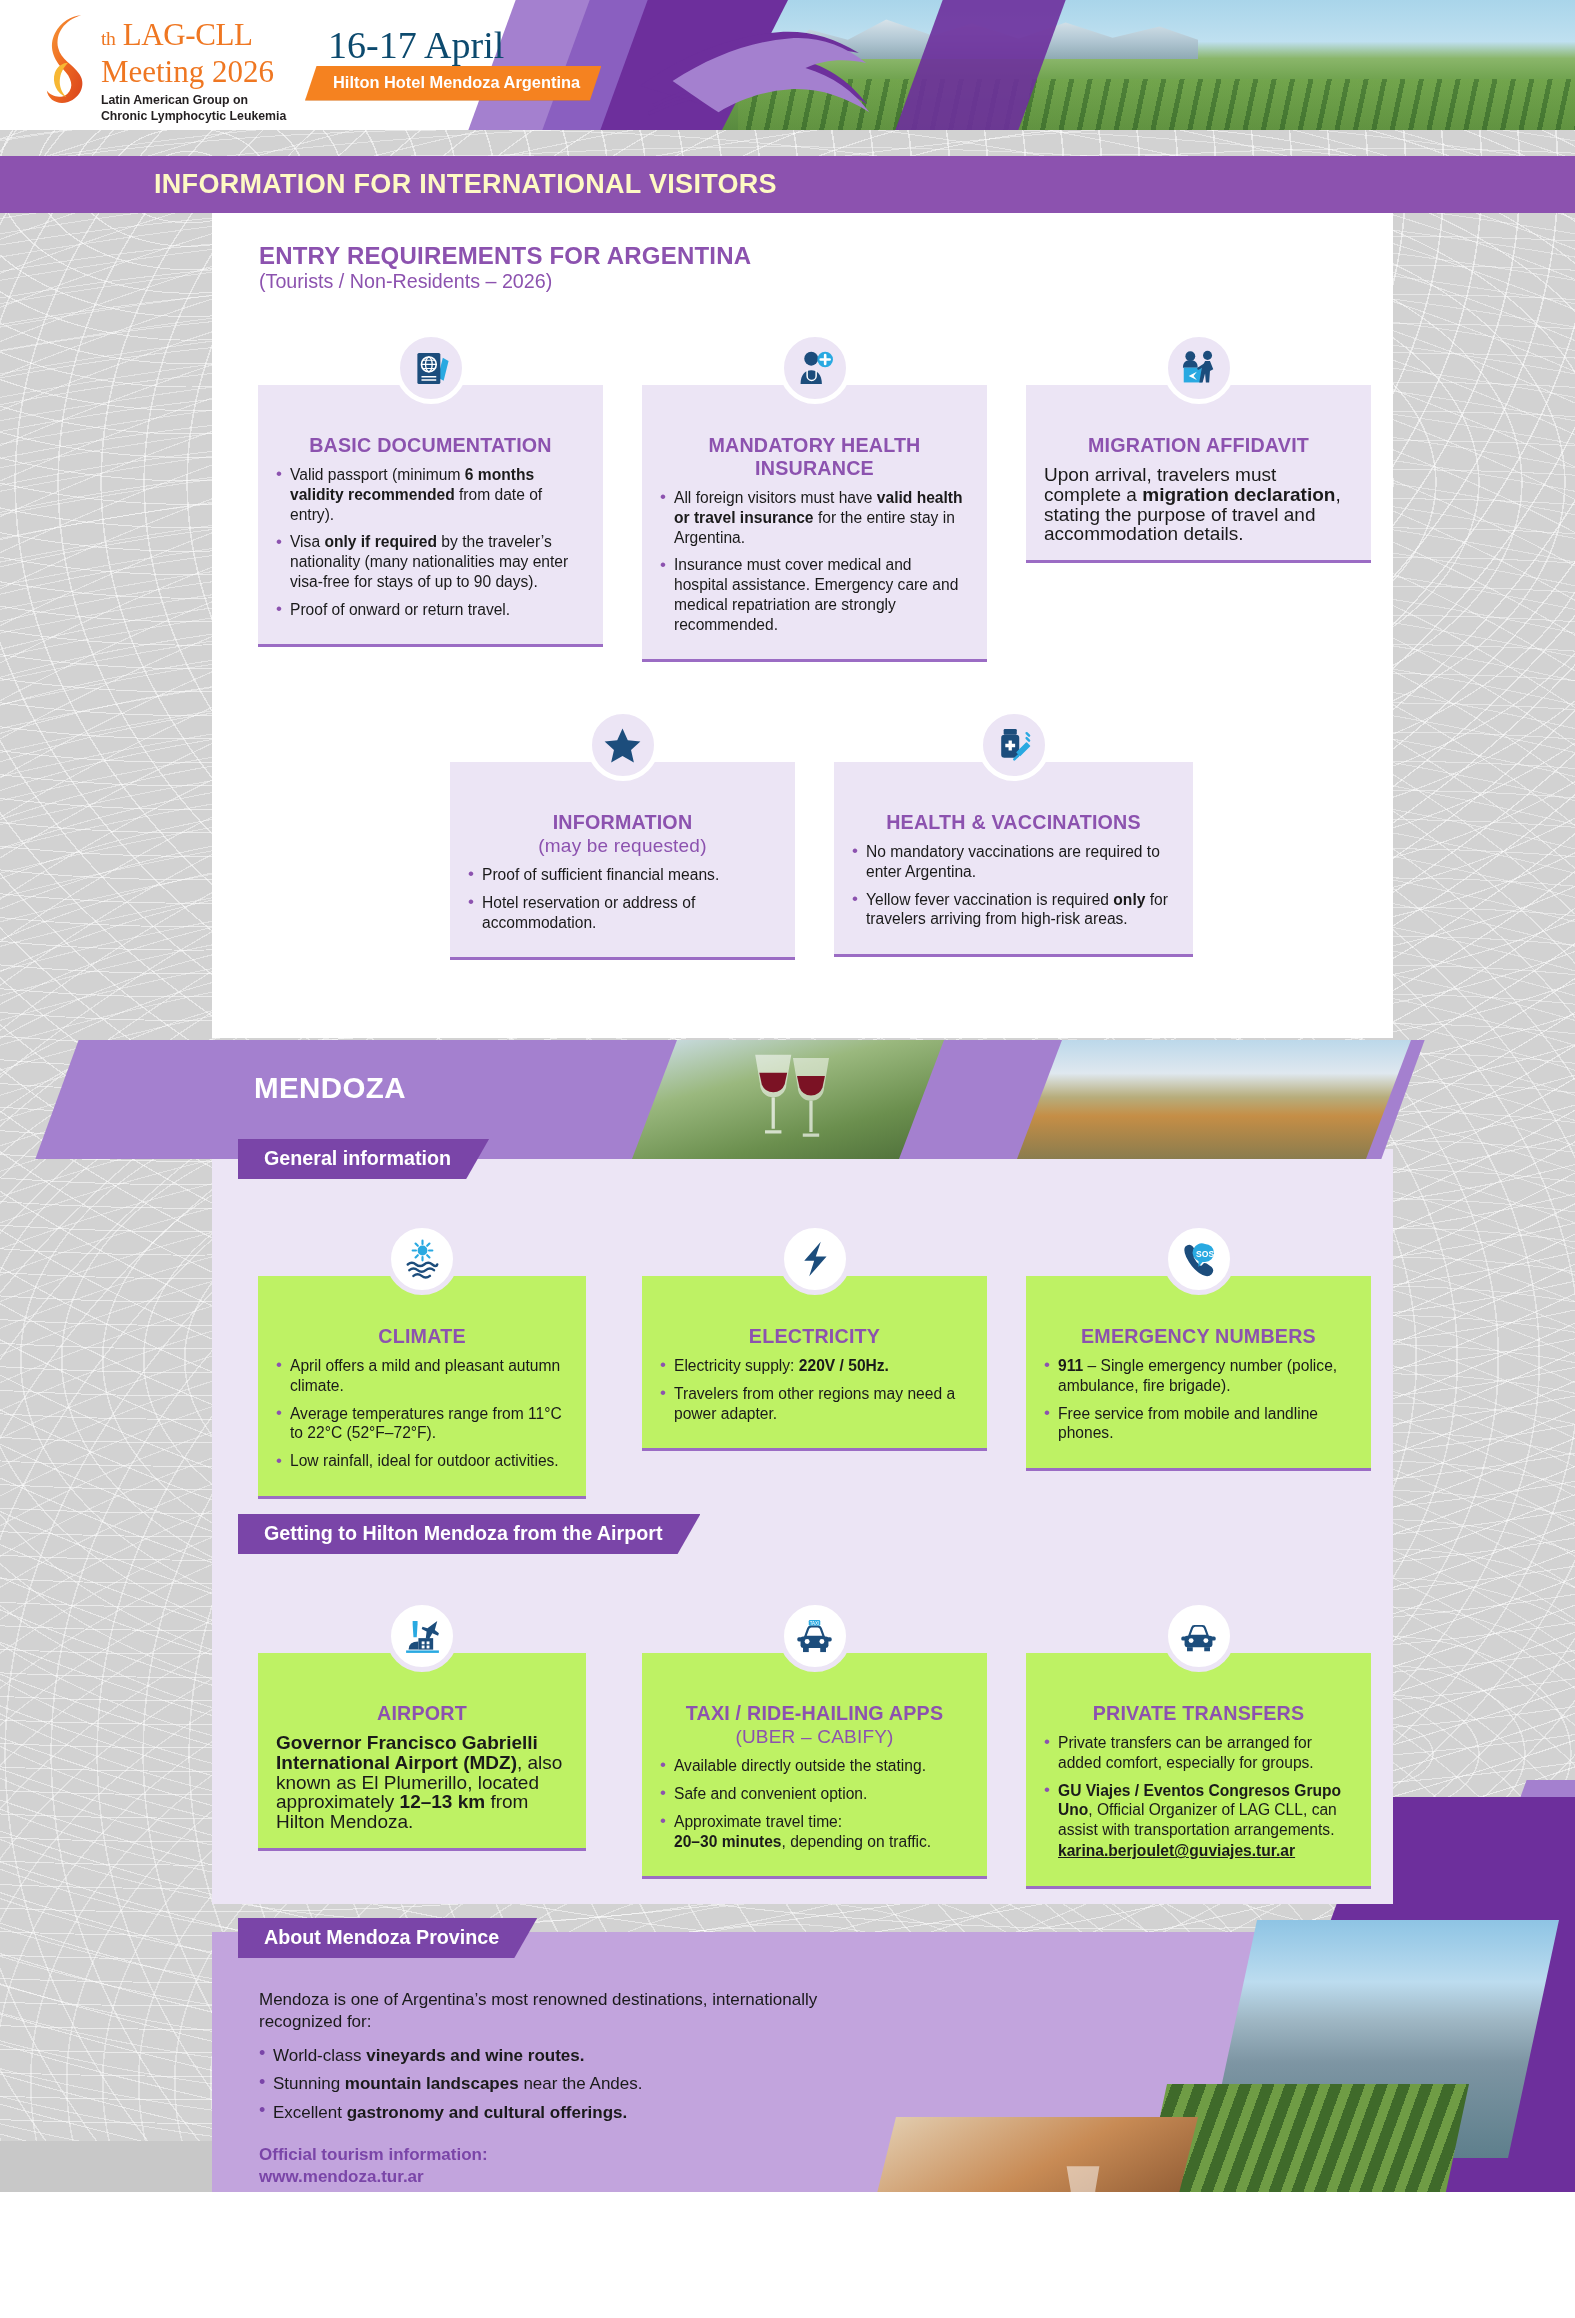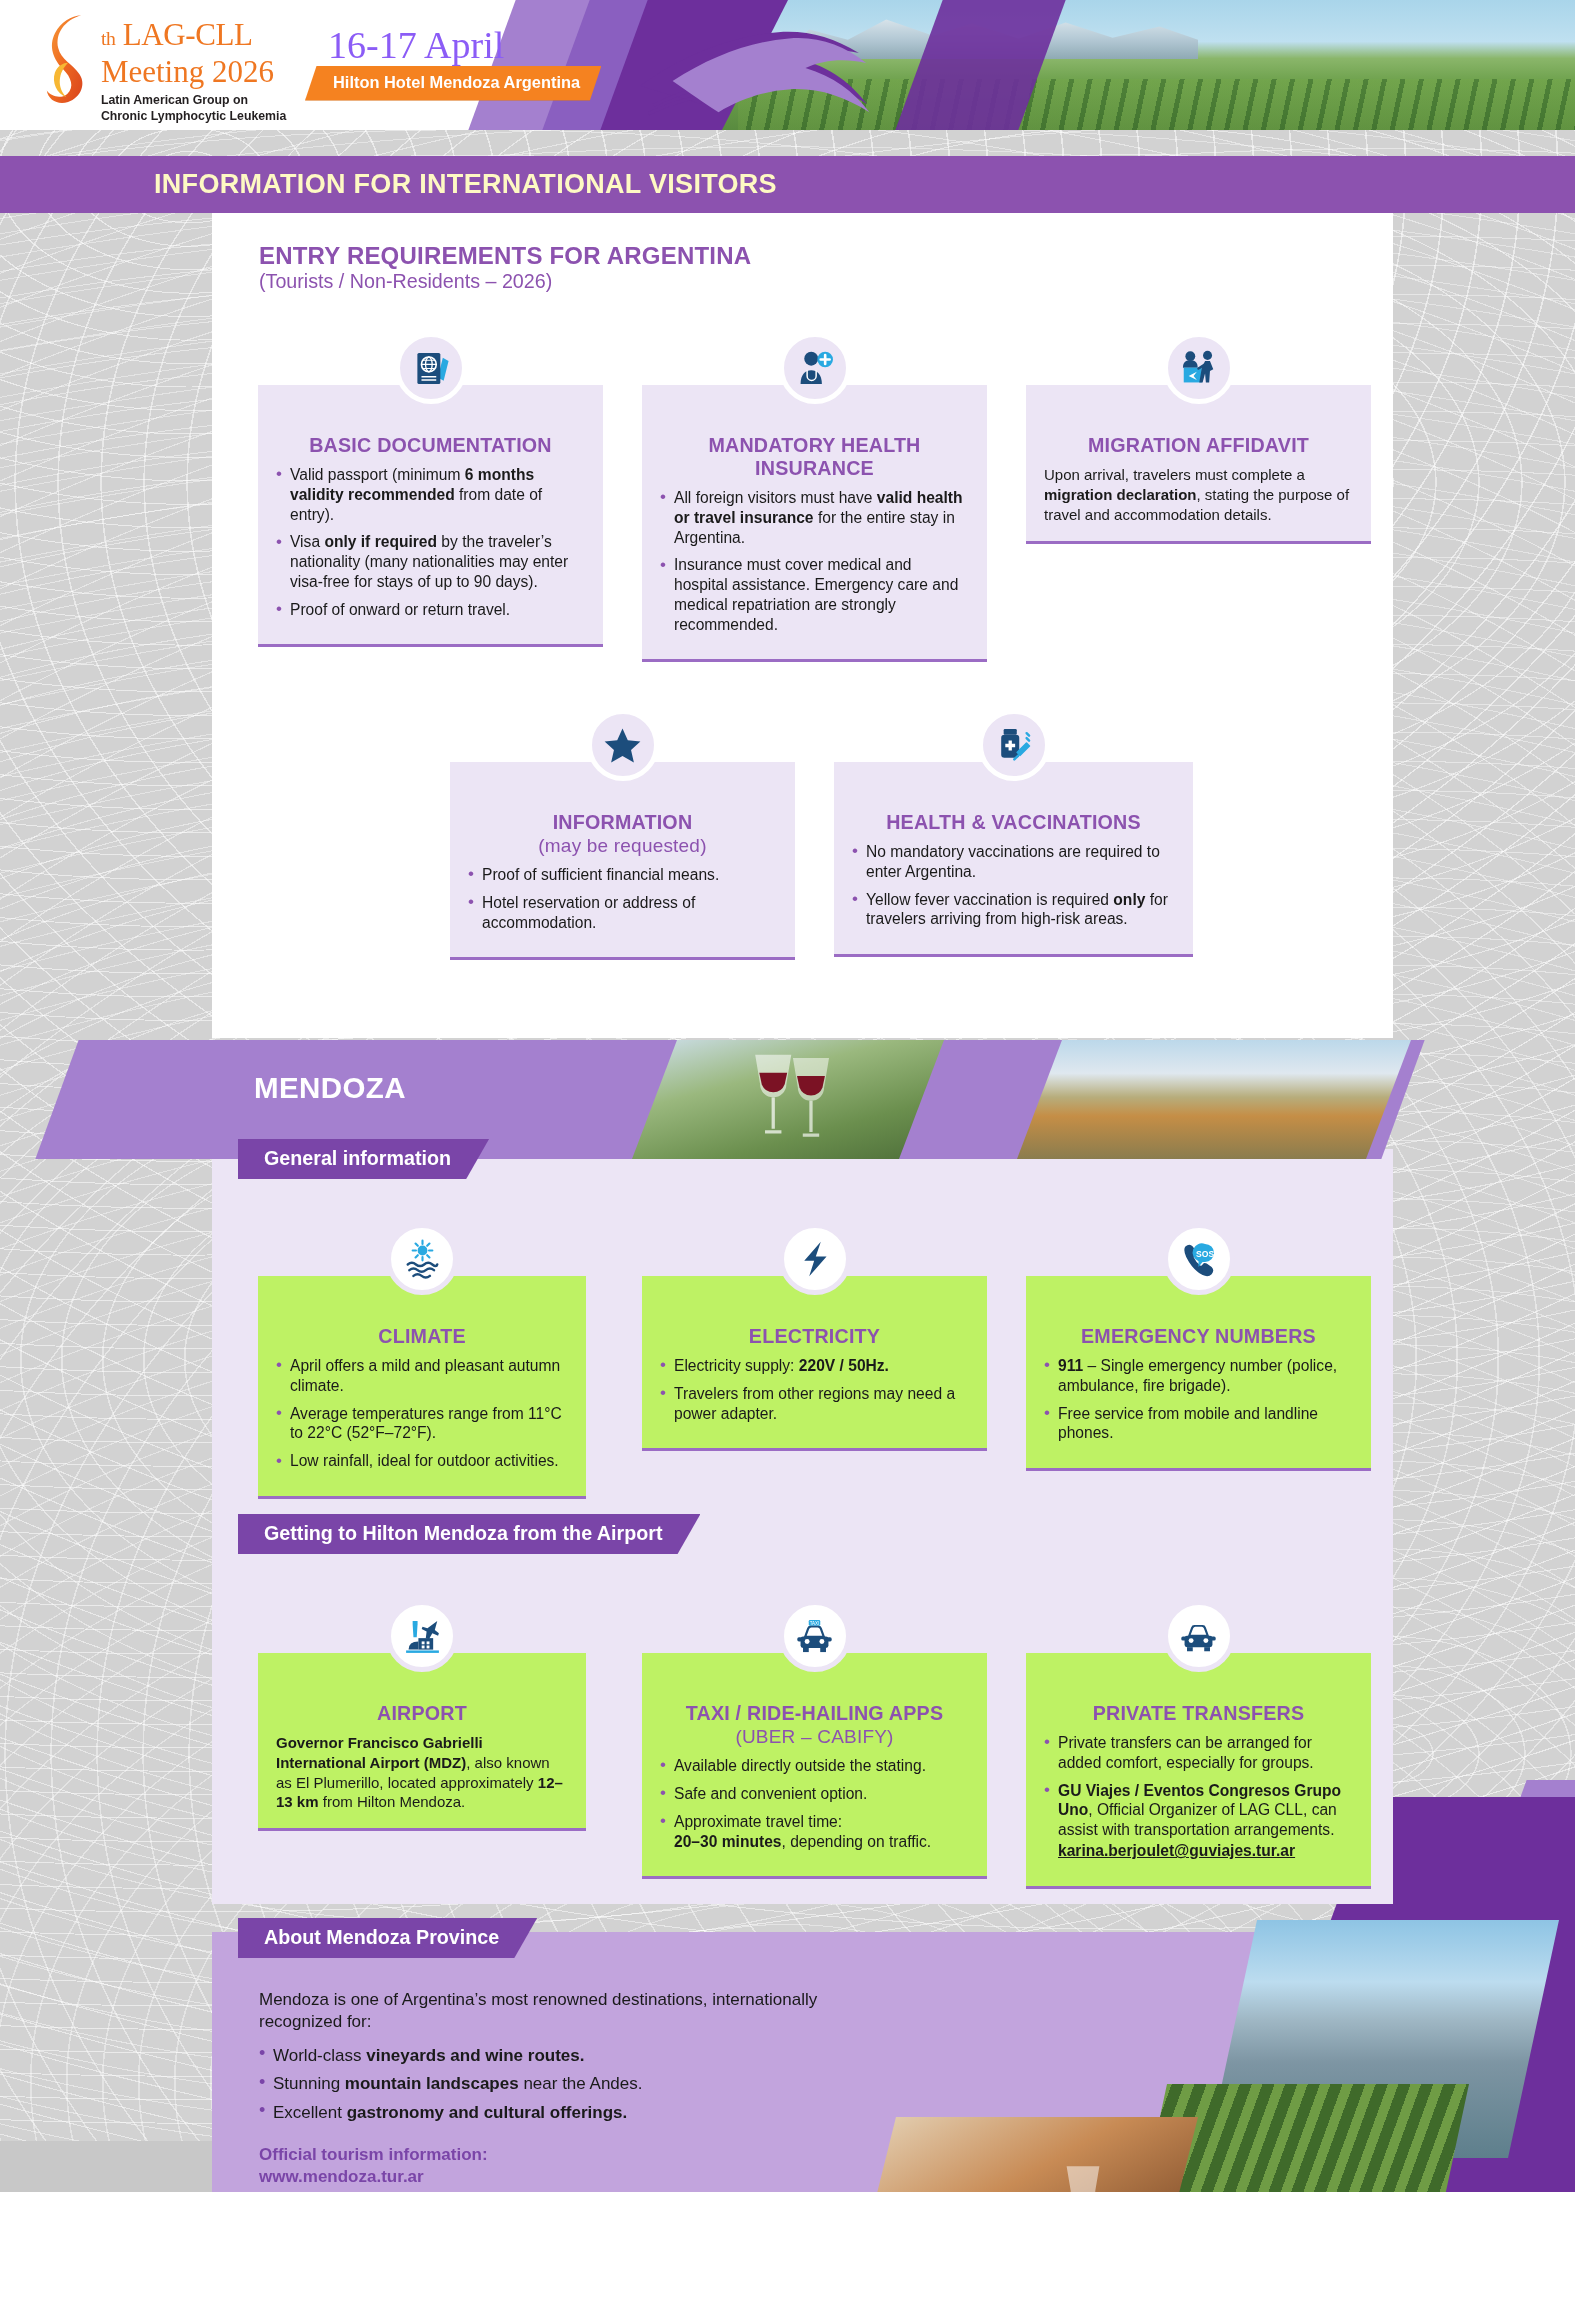--- a/index.html
+++ b/index.html
@@ -38,21 +38,21 @@
   .logo-wrap { position: absolute; left: 45px; top: 11.5px; display: flex; align-items: flex-start; }
   .ribbon-mark { width: 51px; height: 95px; position: relative; margin-right: 4.9px; }
   .logo-txt { padding-top: 6.6px; }
   .logo-l1 { font-family: "Liberation Serif", serif; color: #ef7722; font-size: 31px; line-height: 33px; letter-spacing: -0.4px;}
   .logo-l1 .sm { font-size: 19.7px; color:#ef7722; }
   .logo-l2 { font-family: "Liberation Serif", serif; color: #ef7722; font-size: 31px; line-height: 33px; }
   .logo-sub { font-size: 12.3px; font-weight: bold; color: #231f20; line-height: 15.6px; margin-top: 4.9px; }
 
   .date-txt {
     position: absolute; left: 328px; top: 23px;
-    font-family: "Liberation Serif", serif; font-size: 38px; color: #8b5cf6;
+    font-family: "Liberation Serif", serif; font-size: 38px; color: #0c4a6e;
   }
   .venue-ribbon {
     position: absolute; left: 305px; top: 66px;
     background: #f58220; color: #fff;
     font-size: 16.4px; font-weight: bold;
     padding: 7.4px 21.3px 8.2px 28px;
     clip-path: polygon(11.5px 0, 100% 0, calc(100% - 11.5px) 100%, 0 100%);
     box-shadow: 0 2.5px 4.1px rgba(0,0,0,.25);
   }
   .hdr-shape { position: absolute; top: 0; height: 130px; }
@@ -131,21 +131,21 @@
   }
   .card h3 .reg { font-weight: normal; font-size: 19px; display:block; }
   .card ul { list-style:none; }
   .card li {
     position:relative; padding-left: 14px; margin-bottom: 8.2px;
     font-size: 15.6px; line-height: 19.7px; color:#1a1a1a;
   }
   .card li:before {
     content:"\2022"; position:absolute; left:0; top:-0.8px; color:#8c52af; font-size:17px;
   }
-  .card p.para { font-size: 15px; line-height: 19.7px; color:#1a1a1a; }
+  .card p.para { font-size: 19px; line-height: 19.7px; color:#1a1a1a; }
   .card b { font-weight: bold; }
   .mail { text-decoration: underline; font-weight: bold; display:inline-block; margin-top:1.6px; }
 
   
   .mendoza-band {
     position:absolute; left:0; top:1040px; width:1575px; height:119px; z-index: 6;
   }
   .mz-p1 {
     position:absolute; left:57px; top:0; width:1346px; height:119px;
     background:#a480cf; transform: skewX(-20deg);

